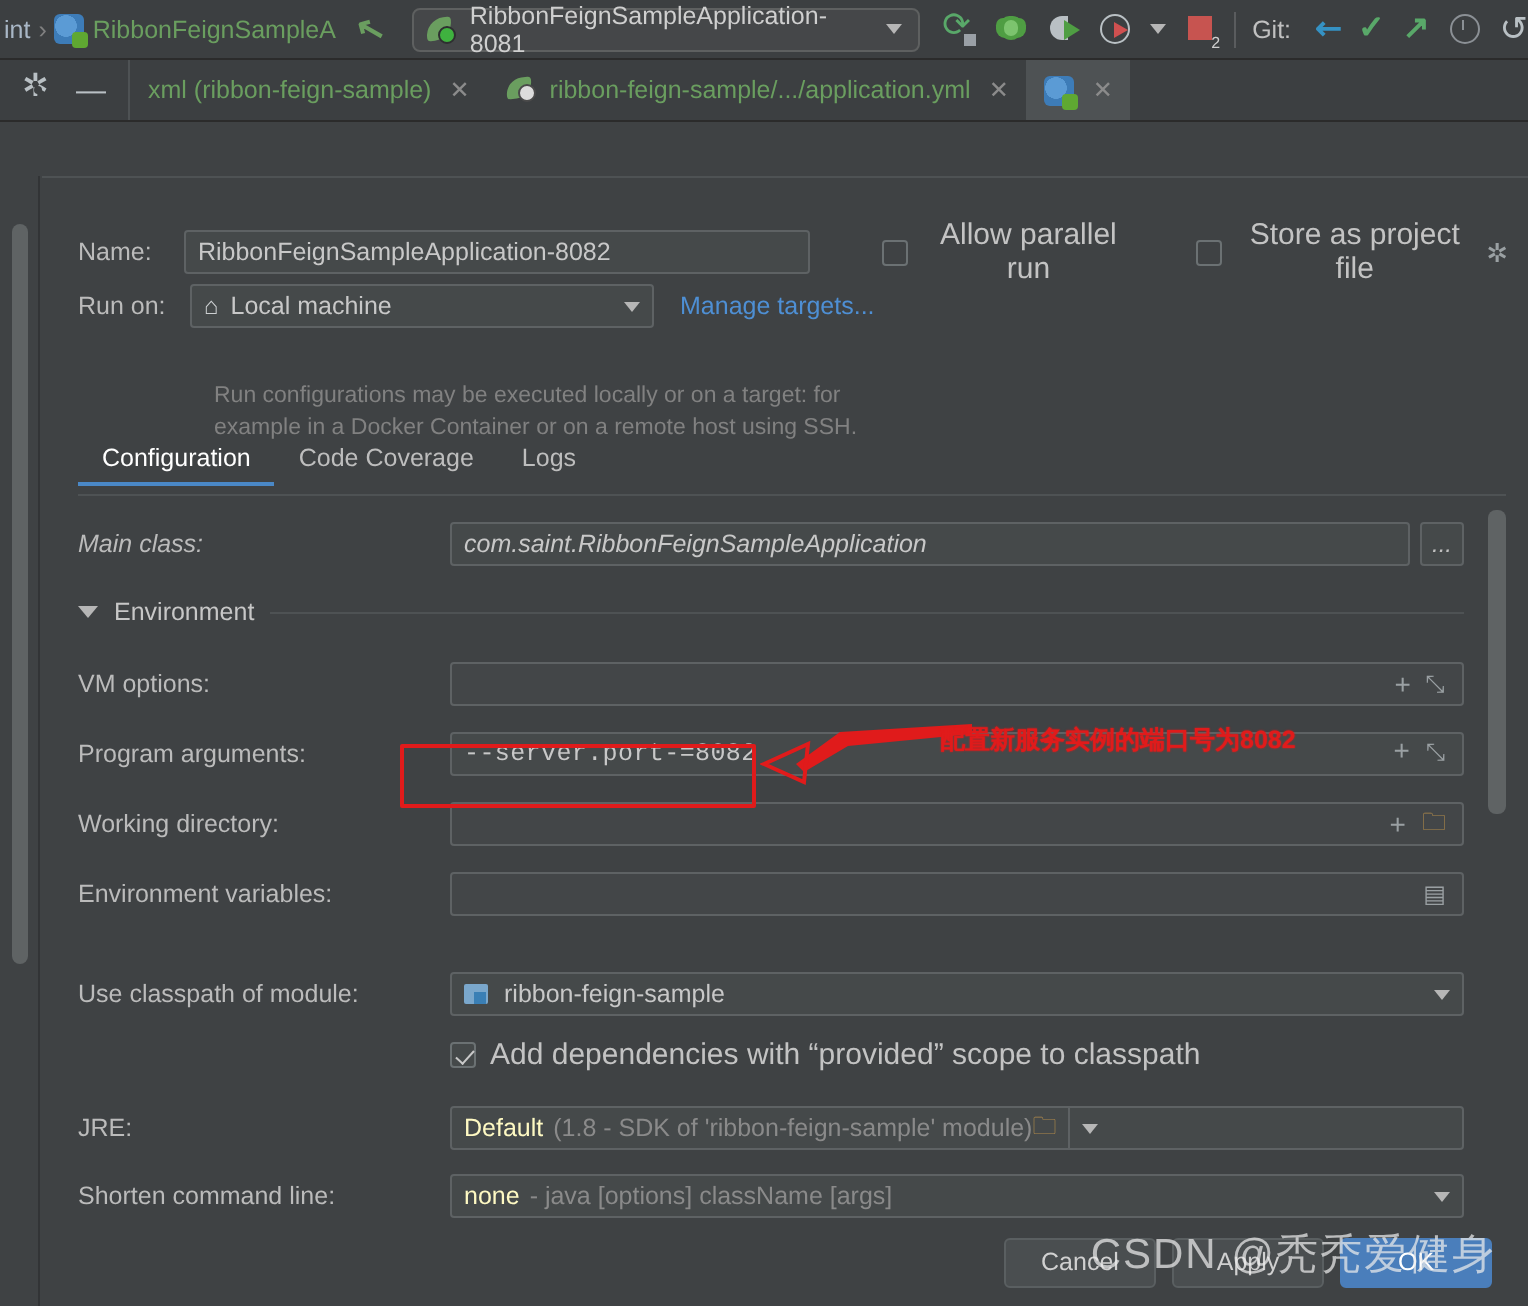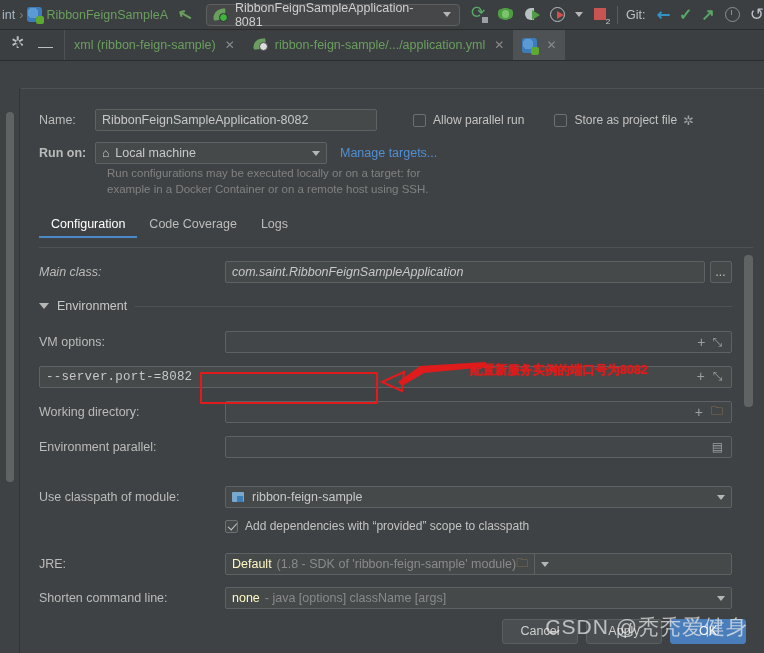--- a/index.html
+++ b/index.html
@@ -194,59 +194,59 @@
 
   .field {
     background:#45494a; border:1px solid #5e6264; border-radius:2px;
     height:22px; color:#c8c8c8; font-size:12.5px;
     display:flex; align-items:center; padding:0 6px;
   }
   .field.empty { background:#434648; }
 
   .name-row { position:absolute; left:18px; top:20px; right:10px; }
   .name-row .lbl { width:56px; }
-  .name-field { width:282px; }
+  .name-field { width:330px; }
   .cb {
     width:13px; height:13px; border:1px solid #6b7173; background:#3f4244;
     border-radius:2px; display:inline-block; flex:0 0 auto; position:relative;
   }
   .cb.checked { background:#45494a; }
   .cb.checked::after {
     content:""; position:absolute; left:3.5px; top:0.5px; width:4px; height:8px;
     border:solid #c9c9c9; border-width:0 1.6px 1.6px 0; transform:rotate(42deg);
   }
-  .cb-label { margin-left:7px; font-size:12px; color:#c3c3c3; }
+  .cb-label { margin-left:7px; font-size:15px; color:#c3c3c3;text-align:center; }
   .gear-small { margin-left:6px; color:#9aa0a3; font-size:13px; }
 
   .runon-row { position:absolute; left:18px; top:53px; }
-  .runon-row .lbl { width:56px;font-weight:bold; }
+  .runon-row .lbl { width:56px; }
   .combo {
     height:22px; background:#45494a; border:1px solid #5e6264; border-radius:2px;
     display:flex; align-items:center; padding:0 0 0 6px; color:#c8c8c8; font-size:12.5px;
     position:relative;
   }
   .combo .arrow {
     margin-left:auto; width:20px; height:100%; display:flex; align-items:center; justify-content:center;
   }
   .combo .arrow i {
     width:0;height:0;border-left:4px solid transparent;border-right:4px solid transparent;border-top:5px solid #b6b6b6;
   }
   .runon-combo { width:232px; }
   .home-ico { margin-right:6px; color:#cdd0d2; font-size:12px; }
   .link { color:#4e8fd4; font-size:12.5px; margin-left:13px; cursor:pointer; }
 
   .hint {
-    position:absolute; left:86px; top:76px; width:420px;
+    position:absolute; left:86px; top:101px; width:420px;
     color:#818181; font-size:11.5px; line-height:16px;
   }
 
   
   .cfg-tabs {
     position:absolute; left:18px; top:128px; right:10px; height:30px;
-    display:flex; align-items:flex-start; gap:0;
+    display:flex; align-items:center; gap:0;
   }
   .cfg-tab {
     padding:0 12px 7px 12px; font-size:12.5px; color:#bdbdbd; position:relative;
   }
   .cfg-tab.active { color:#ffffff; }
   .cfg-tab.active::after {
     content:""; position:absolute; left:0; right:0; bottom:0; height:2px; background:#4a88c7;
   }
   .tabs-underline {
     position:absolute; left:18px; top:158px; right:11px; height:1px; background:#4e5254;
@@ -479,20 +479,21 @@
             <div class="field empty" style="flex:1;">
               <span></span>
               <span class="trailing">
                 <span class="plus-ico">+</span>
                 <span class="expand-ico">⤢</span>
               </span>
             </div>
           </div>
 
           <div class="frow" style="top:115px;">
+            <span class="lbl">Program arguments:</span>
             <div class="field" style="flex:1;font-family:'Liberation Mono',monospace;letter-spacing:0.2px;">
               <span>--server.port-=8082</span>
               <span class="trailing">
                 <span class="plus-ico">+</span>
                 <span class="expand-ico">⤢</span>
               </span>
             </div>
           </div>
 
           <div class="frow" style="top:150px;">
@@ -500,21 +501,21 @@
             <div class="field empty" style="flex:1;">
               <span></span>
               <span class="trailing">
                 <span class="plus-ico">+</span>
                 <span class="folder-ico">🗀</span>
               </span>
             </div>
           </div>
 
           <div class="frow" style="top:185px;">
-            <span class="lbl">Environment parallel:</span>
+            <span class="lbl">Environment variables:</span>
             <div class="field empty" style="flex:1;">
               <span></span>
               <span class="trailing">
                 <span class="list-ico">▤</span>
               </span>
             </div>
           </div>
 
           <div class="frow" style="top:235px;">
             <span class="lbl">Use classpath of module:</span>

